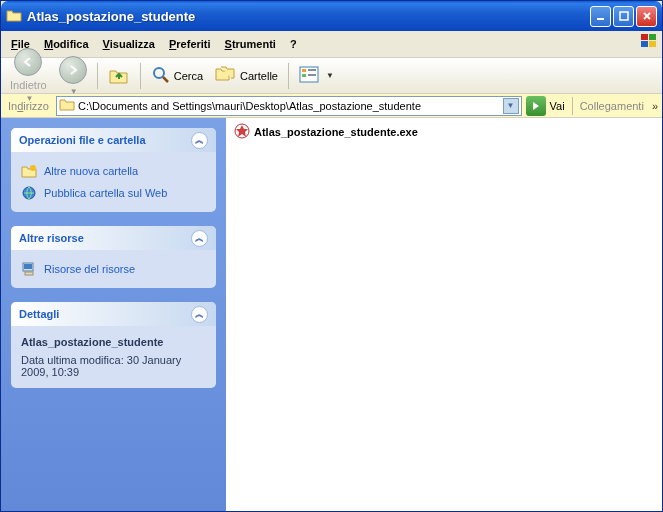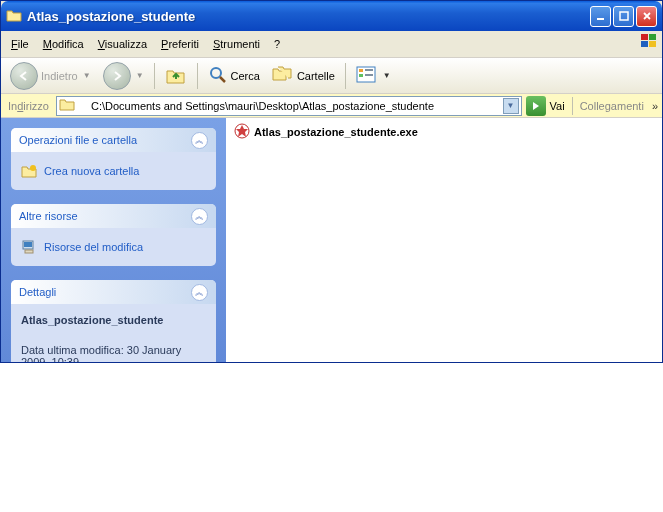--- a/index.html
+++ b/index.html
@@ -1,42 +1,42 @@
 <!DOCTYPE html>
 <html><head>
 <meta charset="utf-8">
 <style>
   * { box-sizing: border-box; margin: 0; padding: 0; }
   body { font-family: Tahoma, sans-serif; font-size: 11px; background: #fff; }
-  .window { width: 663px; height: 363px; border: 1px solid #0a2d8f; background: #ece9d8; display: flex; flex-direction: column; }
+  .window { width: 663px; height: 512px; border: 1px solid #0a2d8f; background: #ece9d8; display: flex; flex-direction: column; }
   .titlebar { height: 30px; background: linear-gradient(to bottom, #0a5bdb 0%, #2d7be8 8%, #1a5ed0 40%, #0a45c0 100%); display: flex; align-items: center; padding: 0 5px; color: #fff; border-radius: 7px 7px 0 0; }
   .titlebar-icon { width: 16px; height: 16px; margin-right: 5px; }
   .titlebar-text { flex: 1; font-weight: bold; font-size: 13px; text-shadow: 1px 1px 1px rgba(0,0,0,0.3); }
   .win-controls { display: flex; gap: 2px; }
   .win-btn { width: 21px; height: 21px; border-radius: 3px; border: 1px solid #fff; display: flex; align-items: center; justify-content: center; font-weight: bold; font-size: 11px; color: #fff; cursor: default; }
   .win-btn.min, .win-btn.max { background: linear-gradient(to bottom, #5a9ae8, #2d6dd0); }
   .win-btn.close { background: linear-gradient(to bottom, #f08080, #d03020); }
-  .menubar { height: 22px; background: #ece9d8; display: flex; align-items: center; padding: 13px 3px; border-bottom: 1px solid #d4d0c8; position: relative; }
+  .menubar { height: 22px; background: #ece9d8; display: flex; align-items: center; padding: 13px 3px; border-bottom: 1px solid #d4d0c8; position: relative; font-weight: bold; }
   .menu-item { padding: 2px 7px; cursor: default; }
   .xp-logo { position: absolute; right: 4px; top: 2px; }
   .toolbar { height: 36px; background: linear-gradient(to bottom, #fff, #ece9d8); display: flex; align-items: center; padding: 0 4px; border-bottom: 1px solid #d4d0c8; gap: 2px; }
   .tb-btn { display: flex; align-items: center; padding: 3px 5px; border-radius: 3px; cursor: default; gap: 3px; }
-  .tb-btn.disabled { opacity: 0.9; }
+  .tb-btn.disabled { opacity: 0.9; flex-direction: column; }
   .tb-nav { width: 28px; height: 28px; border-radius: 50%; display: flex; align-items: center; justify-content: center; }
   .tb-sep { width: 1px; height: 26px; background: #c0c0b0; margin: 0 3px; }
   .addressbar { height: 24px; background: #fef9c3; display: flex; align-items: center; padding: 2px 4px; border-bottom: 1px solid #d4d0c8; gap: 4px; }
   .addr-label { color: #888; padding: 0 3px; }
   .addr-input { flex: 1; display: flex; align-items: center; background: #fff; border: 1px solid #7f9db9; height: 20px; padding: 0 2px; }
-  .addr-text { flex: 1; border: none; outline: none; font: inherit; padding-left: 16px; }
+  .addr-text { flex: 1; border: none; outline: none; font: inherit; padding-left: 3px; }
   .addr-dd { width: 16px; height: 16px; background: #c8dcf0; border: 1px solid #7f9db9; display: flex; align-items: center; justify-content: center; font-size: 8px; color: #4a6a9a; }
   .go-btn { width: 20px; height: 20px; background: linear-gradient(to bottom, #6ac060, #3a9030); border-radius: 3px; display: flex; align-items: center; justify-content: center; color: #fff; font-weight: bold; }
   .content { flex: 1; display: flex; overflow: hidden; }
   .sidebar { width: 225px; background: linear-gradient(to bottom, #7aa1e6, #6189d8); padding: 10px; overflow-y: auto; }
   .panel { background: #d6e0f5; border-radius: 5px; margin-bottom: 14px; overflow: hidden; }
-  .panel-header { background: linear-gradient(to right, #fff, #c6d8f0); height: 24px; display: flex; align-items: center; padding: 0 8px; font-weight: normal; color: #215dc6; font-size: 11px; }
+  .panel-header { background: linear-gradient(to right, #fff, #c6d8f0); height: 24px; display: flex; align-items: center; padding: 0 8px; font-weight: bold; color: #215dc6; font-size: 11px; }
   .panel-header .collapse { margin-left: auto; width: 17px; height: 17px; border-radius: 50%; border: 1px solid #a0b8e0; background: #fff; display: flex; align-items: center; justify-content: center; font-size: 9px; color: #5a7abf; }
   .panel-body { padding: 8px 10px; }
   .task-link { display: flex; align-items: center; gap: 7px; padding: 3px 0; color: #215dc6; cursor: default; }
   .task-icon { width: 16px; height: 16px; flex-shrink: 0; }
   .detail-text { color: #2a3a5a; padding: 2px 0; }
   .detail-title { font-weight: bold; }
   .filepane { flex: 1; background: #fff; padding: 4px 6px; }
   .file-item { display: flex; align-items: center; gap: 4px; padding: 1px 2px; cursor: default; font-weight: bold; }
   .underline { text-decoration: underline; }
 </style>
@@ -179,50 +179,57 @@
         <div class="panel-header">
           <span>Operazioni file e cartella</span>
           <span class="collapse">︽</span>
         </div>
         <div class="panel-body">
           <div class="task-link">
             <span class="task-icon"><svg viewBox="0 0 16 16">
                   <path fill="#fceda0" stroke="#c0a040" d="M1 4h5l1 2h8v8H1z"></path>
                   <circle cx="12" cy="5" r="3" fill="#f0c020"></circle>
                 </svg></span>
-            <span>Crea nuova cartella</span>
+            <span>Altre nuova cartella</span>
+          </div>
+          <div class="task-link">
+            <span class="task-icon"><svg viewBox="0 0 16 16">
+                  <circle cx="8" cy="8" r="6" fill="#4080e0" stroke="#2050a0"></circle>
+                  <path d="M3 8h10M8 2c3 3 3 9 0 12M8 2c-3 3-3 9 0 12" fill="none" stroke="#80f080"></path>
+                </svg></span>
+            <span>Pubblica cartella sul Web</span>
           </div>
         </div>
       </div>
 
       <div class="panel">
         <div class="panel-header">
           <span>Altre risorse</span>
           <span class="collapse">︽</span>
         </div>
         <div class="panel-body">
           <div class="task-link">
             <span class="task-icon"><svg viewBox="0 0 16 16">
                   <rect x="2" y="2" width="10" height="8" fill="#d0e0f0" stroke="#6080a0"></rect>
                   <rect x="3" y="3" width="8" height="5" fill="#4080c0"></rect>
                   <rect x="4" y="11" width="8" height="3" fill="#e0d8c0" stroke="#a09070"></rect>
                 </svg></span>
-            <span>Risorse del modifica</span>
+            <span>Risorse del risorse</span>
           </div>
         </div>
       </div>
 
       <div class="panel">
         <div class="panel-header">
           <span>Dettagli</span>
           <span class="collapse">︽</span>
         </div>
         <div class="panel-body">
           <div class="detail-text detail-title">Atlas_postazione_studente</div>
-          <div class="detail-text" style="margin-top:14px">Data ultima modifica: 30 January 2009, 10:39</div>
+          <div class="detail-text" style="margin-top:2px">Data ultima modifica: 30 January 2009, 10:39</div>
         </div>
       </div>
 
     </div>
 
     <div class="filepane">
       <div class="file-item">
         <span>
           <svg width="16" height="16">
               <circle cx="8" cy="8" r="7" fill="#fff" stroke="#c03030"></circle>

